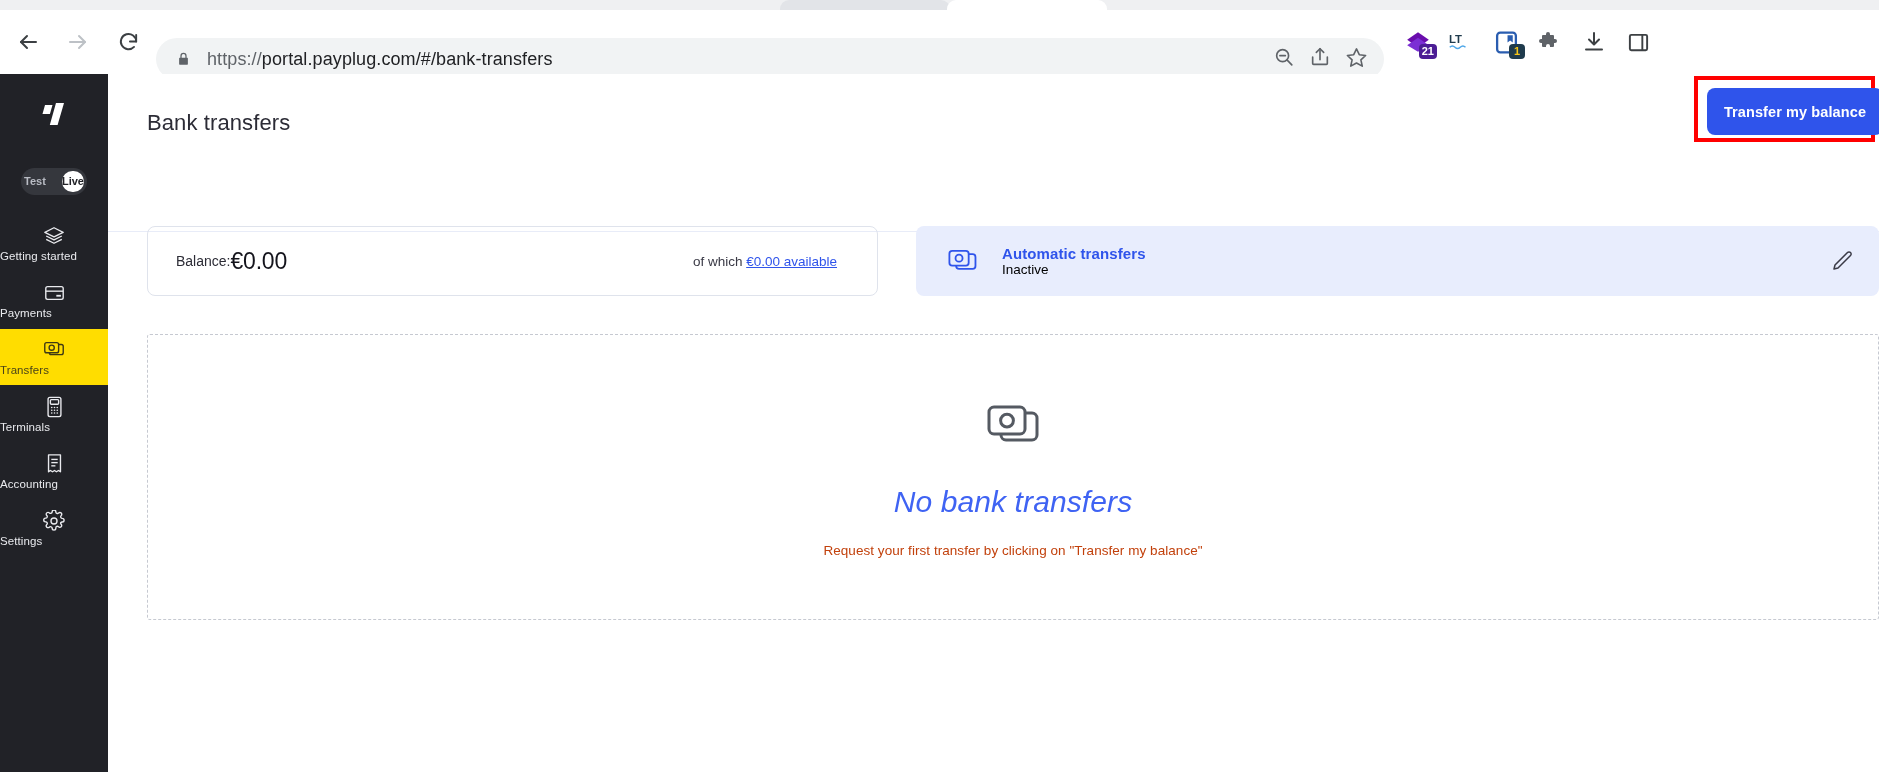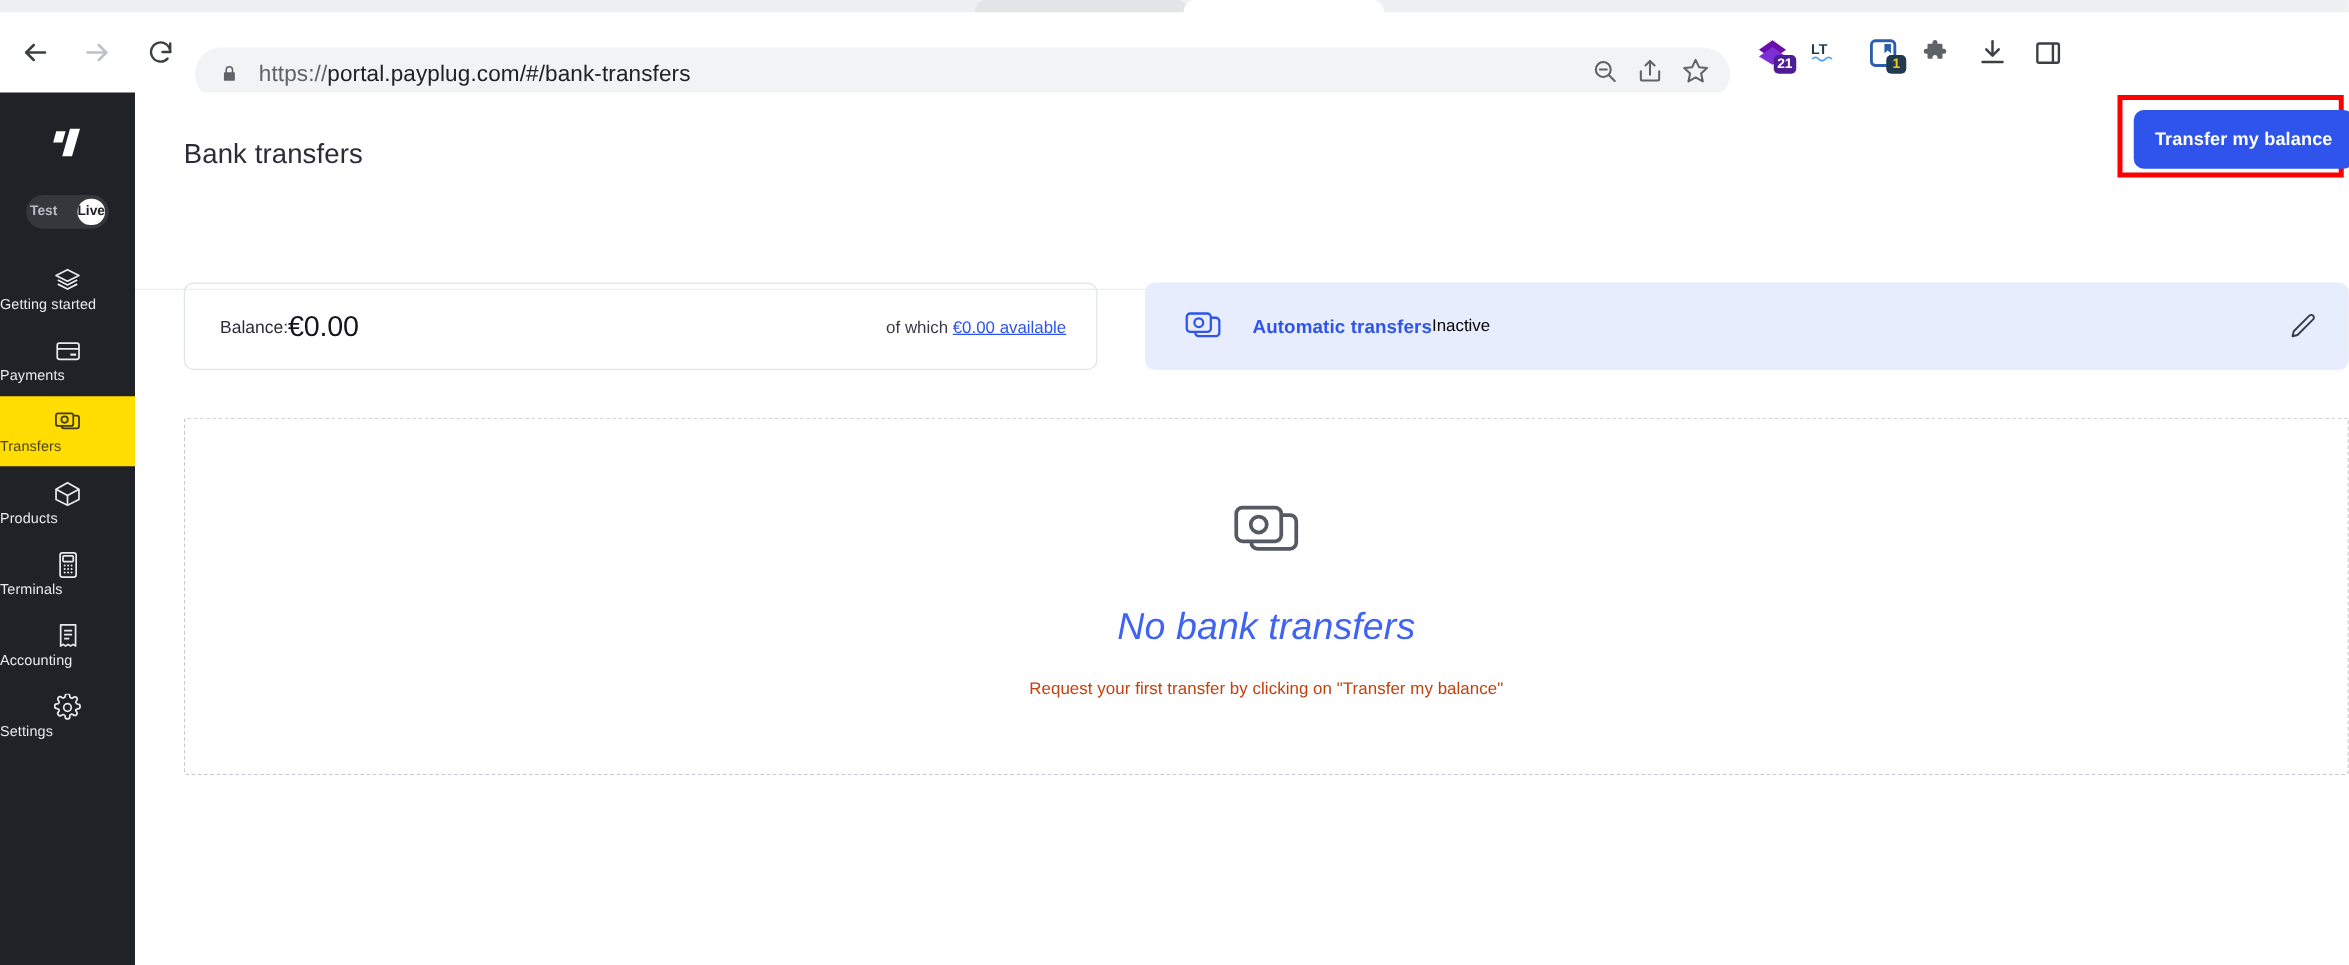--- a/index.html
+++ b/index.html
@@ -90,21 +90,21 @@
 
   
   #sidebar {
     position: absolute; top: 0; left: 0;
     width: 108px; height: 698px;
     background: #212227;
     display: flex; flex-direction: column; align-items: center;
   }
   .logo { margin-top: 20px; width: 46px; height: 40px; display:flex; align-items:center; justify-content:center; }
   .env-toggle {
-    margin-top: 22px;
+    margin-top: 34px;
     width: 66px; height: 27px;
     background: #35373d;
     border-radius: 14px;
     display: flex; align-items: center;
     padding: 3px;
     gap: 16px;
   }
   .env-opt {
     flex: 1 1 auto; text-align: center;
     font-size: 11px; font-weight: bold;
@@ -174,21 +174,21 @@
     width: 1771px; height: 92px;
     display: flex;
     padding: 0 0 0 39px;
     gap: 38px;
   }
   #balance-card {
     width: 731px; height: 70px;
     border: 1px solid #dfe3ec;
     border-radius: 8px;
     display: flex; align-items: center;
-    padding: 0 24px 0 28px;
+    padding: 0 40px 0 28px;
   }
   .balance-label { font-size: 14px; color: #2c2c36; }
   .balance-amount {
     font-size: 23px; color: #14141c;
     letter-spacing: -0.2px;
   }
   .balance-right {
     margin-left: auto;
     font-size: 13.5px; color: #3a3a46;
   }
@@ -199,21 +199,21 @@
   #automatic-transfers-card {
     flex: 1 1 auto;
     margin-right: 0px;
     height: 70px;
     background: #e8edfd;
     border-radius: 8px;
     display: flex; align-items: center;
     padding: 0 24px 0 30px;
   }
   .at-icon { width: 34px; height: 34px; display:flex; align-items:center; justify-content:center; flex: 0 0 auto; }
-  .at-texts { margin-left: 22px; display:flex; flex-direction: row; gap: 0; }
+  .at-texts { margin-left: 22px; display:flex; flex-direction: column; gap: 0; }
   .at-title { font-size: 15px; color: #2f54eb; font-weight: bold; letter-spacing: 0.1px; }
   .at-status { font-size: 13.5px; color: #000000; }
   .at-edit { margin-left: auto; width: 26px; height: 26px; display:flex; align-items:center; justify-content:center; cursor: pointer; }
 
   
   #empty-state {
     position: absolute;
     top: 260px; left: 39px;
     width: 1732px; height: 286px;
     border: 1px dashed #c6c9d1;
@@ -388,30 +388,20 @@
         <span class="nav-ico">
           <svg width="24" height="22" viewBox="0 0 26 22" fill="none" stroke="#3f3a14" stroke-width="1.5">
             <rect x="8" y="5" width="15" height="11" rx="2"></rect>
             <rect x="3" y="3" width="15" height="11" rx="2" fill="#ffdd00"></rect>
             <circle cx="10.5" cy="8.5" r="2.8"></circle>
           </svg>
         </span>
         <span class="nav-label">Transfers</span>
       </div>
 
-      <div class="nav-item">
-        <span class="nav-ico">
-          <svg width="22" height="22" viewBox="0 0 24 24" fill="none" stroke="#e9eaee" stroke-width="1.5" stroke-linejoin="round">
-            <polygon points="12 2.5 22 8 12 13.5 2 8"></polygon>
-              <polyline points="2 8 2 17 12 22 22 17 22 8"></polyline>
-              <line x1="12" y1="13.5" x2="12" y2="22"></line>
-          </svg>
-        </span>
-        <span class="nav-label">Products</span>
-      </div>
 
       <div class="nav-item">
         <span class="nav-ico">
           <svg width="19" height="22" viewBox="0 0 20 24" fill="none" stroke="#e9eaee" stroke-width="1.5">
             <rect x="3" y="1.5" width="14" height="21" rx="2"></rect>
               <rect x="5.5" y="4" width="9" height="5" rx="1"></rect>
             <circle cx="7" cy="12.5" r="0.9" fill="#e9eaee" stroke="none"></circle>
               <circle cx="10" cy="12.5" r="0.9" fill="#e9eaee" stroke="none"></circle>
               <circle cx="13" cy="12.5" r="0.9" fill="#e9eaee" stroke="none"></circle>
             <circle cx="7" cy="15.5" r="0.9" fill="#e9eaee" stroke="none"></circle>

